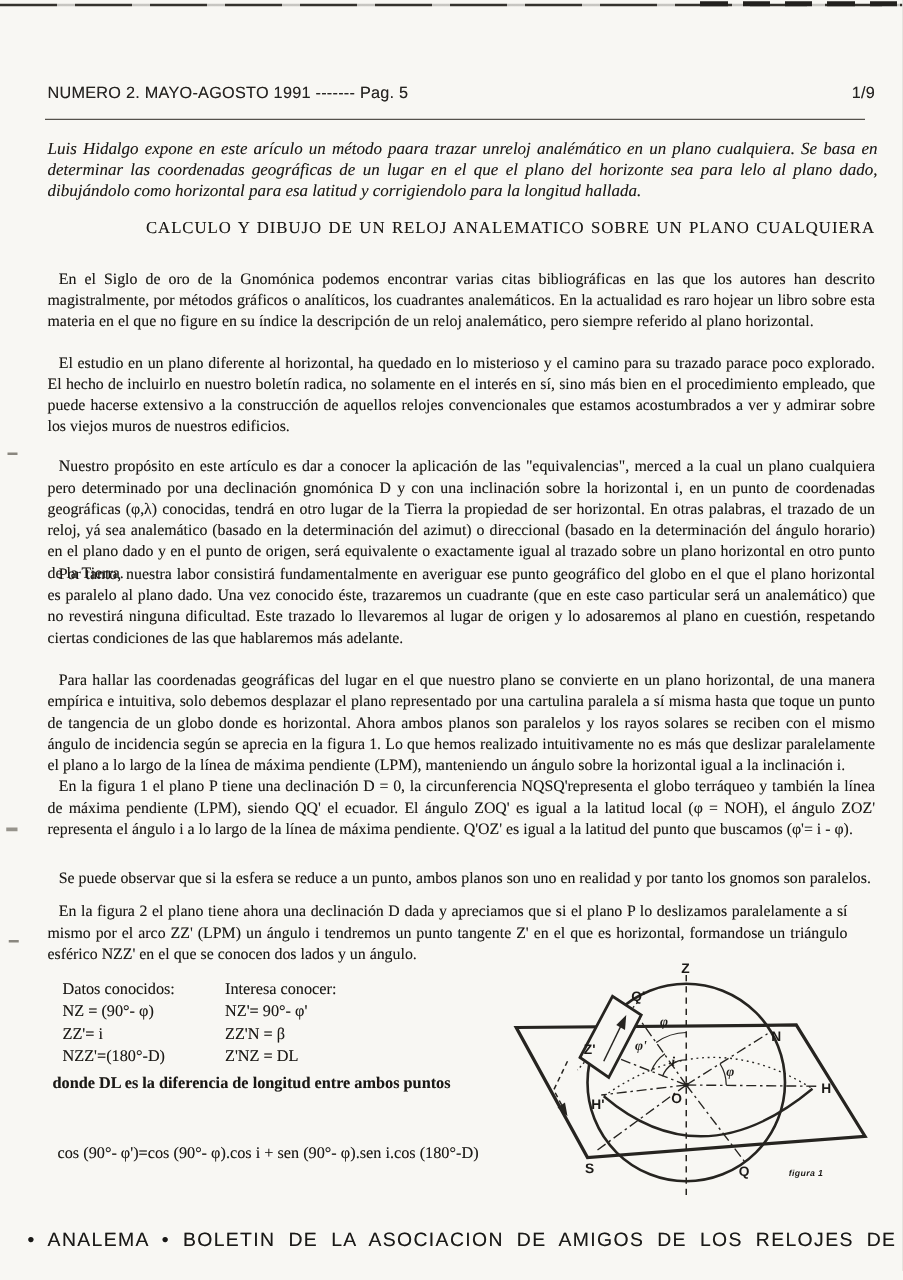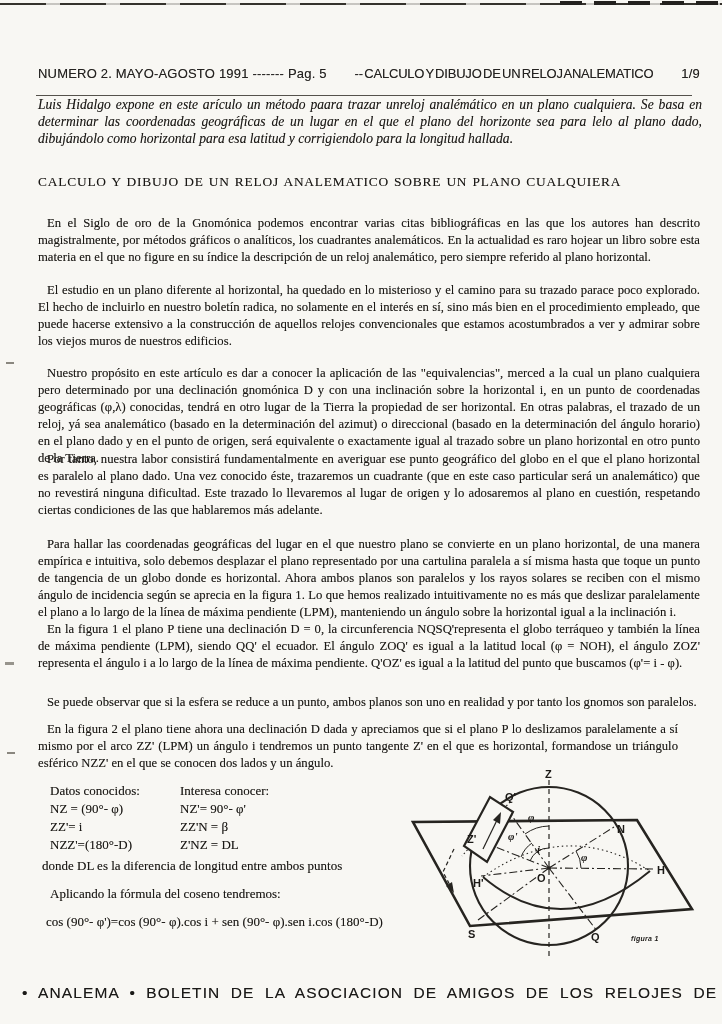--- a/index.html
+++ b/index.html
@@ -16,42 +16,42 @@
     position:absolute;left:38px;top:66px;width:662px;
     font-family:"Liberation Sans", sans-serif;
     font-size:13px;letter-spacing:.2px;color:#242220;
     display:flex;justify-content:space-between;align-items:baseline;
     text-shadow:0 0 .5px rgba(30,28,25,.45);
     white-space:nowrap;
   }
   .hdr .mid{letter-spacing:-.2px;word-spacing:-2px;}
   .rule{position:absolute;left:36px;top:95px;width:656px;border-top:1.6px solid #55524c;}
   .intro{
-    position:absolute;left:38px;top:96px;width:664px;
+    position:absolute;left:38px;top:110px;width:664px;
     font-style:italic;font-size:13.6px;line-height:17px;
     text-align:justify;text-shadow:0 0 .5px rgba(30,28,25,.4);
   }
   .title{
     position:absolute;left:38px;top:174px;width:662px;
-    text-align:left;font-size:13.4px;letter-spacing:.8px;word-spacing:1px;
+    text-align:right;font-size:13.4px;letter-spacing:.8px;word-spacing:1px;
     text-shadow:0 0 .5px rgba(30,28,25,.4);
   }
   .para{
     position:absolute;left:38px;width:662px;
     font-size:12.7px;line-height:17px;text-align:justify;text-indent:9px;
     text-shadow:0 0 .45px rgba(30,28,25,.42);
   }
   .datos{
     position:absolute;left:50px;top:782px;
     display:grid;grid-template-columns:124px auto;column-gap:0;
     font-size:13px;line-height:18px;
     text-shadow:0 0 .45px rgba(30,28,25,.42);
   }
   .datos .c2{padding-left:6px;}
-  .note{position:absolute;left:42px;top:858px;font-size:13px;text-shadow:0 0 .45px rgba(30,28,25,.42);}
+  .note{position:absolute;left:42px;top:858px;font-size:13px;text-shadow:0 0 .45px rgba(30,28,25,.42);font-weight:bold;}
   .apl{position:absolute;left:50px;top:886px;font-size:13px;text-shadow:0 0 .45px rgba(30,28,25,.42);}
   .f1{position:absolute;left:46px;top:914px;font-size:13px;text-shadow:0 0 .45px rgba(30,28,25,.42);}
   .f2{position:absolute;left:84px;top:931px;font-size:13px;text-shadow:0 0 .45px rgba(30,28,25,.42);}
   .footer{
     position:absolute;left:22px;top:984px;width:690px;
     font-family:"Liberation Sans", sans-serif;
     font-size:15.5px;letter-spacing:1.1px;word-spacing:5px;color:#1a1917;
     text-shadow:0 0 .5px rgba(30,28,25,.5);white-space:nowrap;
   }
   svg text{
@@ -69,21 +69,20 @@
   <div class="scanline" style="left:0;top:3px;width:722px;height:2px;
               background:repeating-linear-gradient(90deg,#35322d 0 46px,rgba(53,50,45,.25) 46px 60px);"></div>
   <div class="scanline" style="left:560px;top:1px;width:162px;height:4px;
               background:repeating-linear-gradient(90deg,#23211e 0 22px,transparent 22px 34px);"></div>
   <div class="scanline" style="left:6px;top:362px;width:8px;height:2px;background:#8a877f;"></div>
   <div class="scanline" style="left:5px;top:662px;width:9px;height:3px;background:#97948c;"></div>
   <div class="scanline" style="left:7px;top:752px;width:8px;height:2px;background:#8a877f;"></div>
 
   <div class="hdr">
     <span>NUMERO 2.  MAYO-AGOSTO 1991 ------- Pag. 5</span>
-    <span class="mid">-- CALCULO Y DIBUJO DE UN RELOJ ANALEMATICO</span>
     <span>1/9</span>
   </div>
   <div class="rule"></div>
 
   <div class="intro">Luis Hidalgo expone en este arículo un método paara trazar unreloj analémático en un plano cualquiera. Se basa en  determinar las coordenadas geográficas de un lugar en el que el plano del horizonte sea para lelo al plano dado, dibujándolo como horizontal para esa latitud y corrigiendolo para la longitud hallada.</div>
 
   <div class="title">CALCULO Y DIBUJO DE UN RELOJ ANALEMATICO SOBRE UN PLANO CUALQUIERA</div>
 
   <div class="para" style="top:215px">En el Siglo de oro de la Gnomónica podemos encontrar varias citas bibliográficas en las que los autores han descrito magistralmente, por métodos gráficos o analíticos, los cuadrantes analemáticos. En la actualidad es raro hojear un libro sobre esta materia en el que no figure en su índice la descripción de un reloj analemático, pero siempre referido al plano horizontal.</div>
   <div class="para" style="top:282px">El estudio en un plano diferente al horizontal, ha quedado en lo misterioso y el camino para su trazado parace poco explorado. El hecho de incluirlo en nuestro boletín radica, no solamente en el interés en sí, sino más bien en el procedimiento empleado, que puede hacerse extensivo a la construcción de aquellos relojes convencionales que estamos acostumbrados a ver y admirar sobre los viejos muros de nuestros edificios.</div>
@@ -99,21 +98,20 @@
     <span class="c2">Interesa conocer:</span>
     <span class="c1">NZ = (90°- φ)</span>
     <span class="c2">NZ'= 90°- φ'</span>
     <span class="c1">ZZ'= i</span>
     <span class="c2">ZZ'N = β</span>
     <span class="c1">NZZ'=(180°-D)</span>
     <span class="c2">Z'NZ = DL</span>
   </div>
 
   <div class="note">donde DL es la diferencia de longitud entre ambos puntos</div>
-  <div class="apl">Aplicando la fórmula del coseno tendremos:</div>
   <div class="f1">cos (90°- φ')=cos (90°- φ).cos i + sen (90°- φ).sen i.cos (180°-D)</div>
 
   <svg style="position:absolute;left:405px;top:760px;pointer-events:none" width="312" height="200" viewBox="405 760 312 200">
     <g stroke="#262420" fill="none">
 
       <path d="M 413,822 L 637,820 L 692,909 L 470,926 Z" stroke-width="2.6"></path>
 
       <circle cx="549" cy="866" r="79" stroke-width="2.1"></circle>
 
       <path d="M 483,877 Q 562,944 650,871" stroke-width="1.9"></path>

